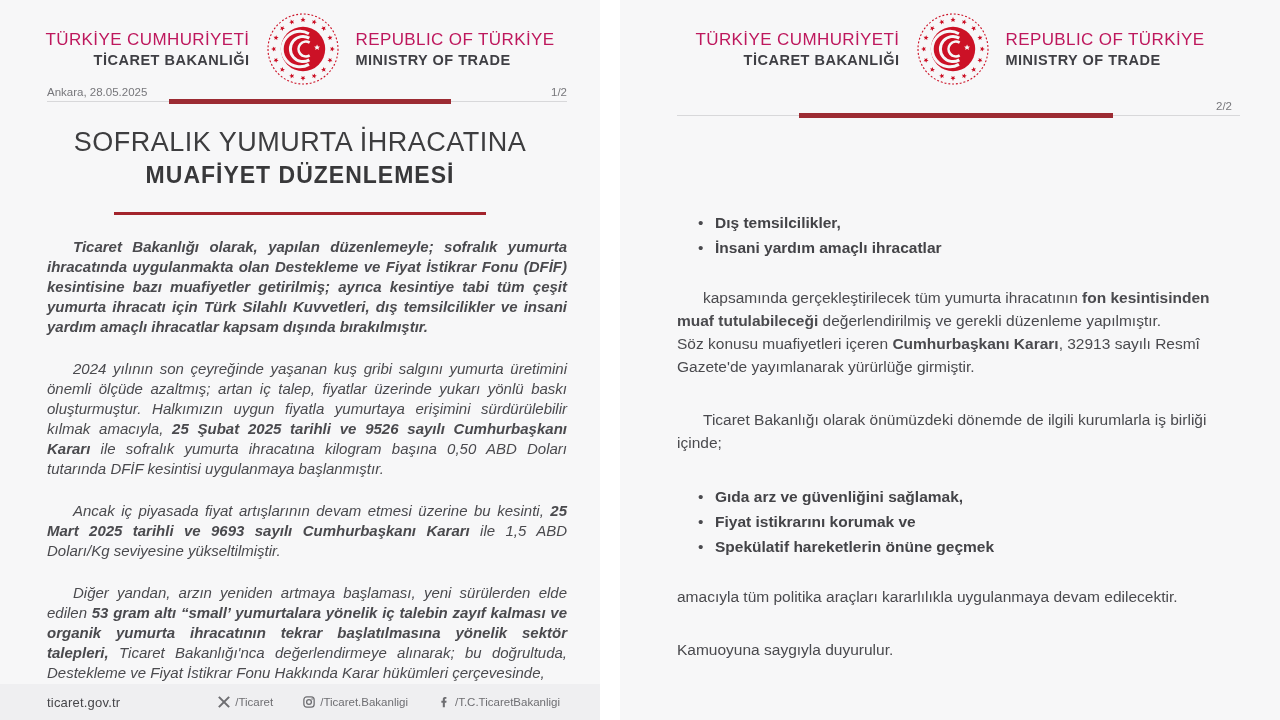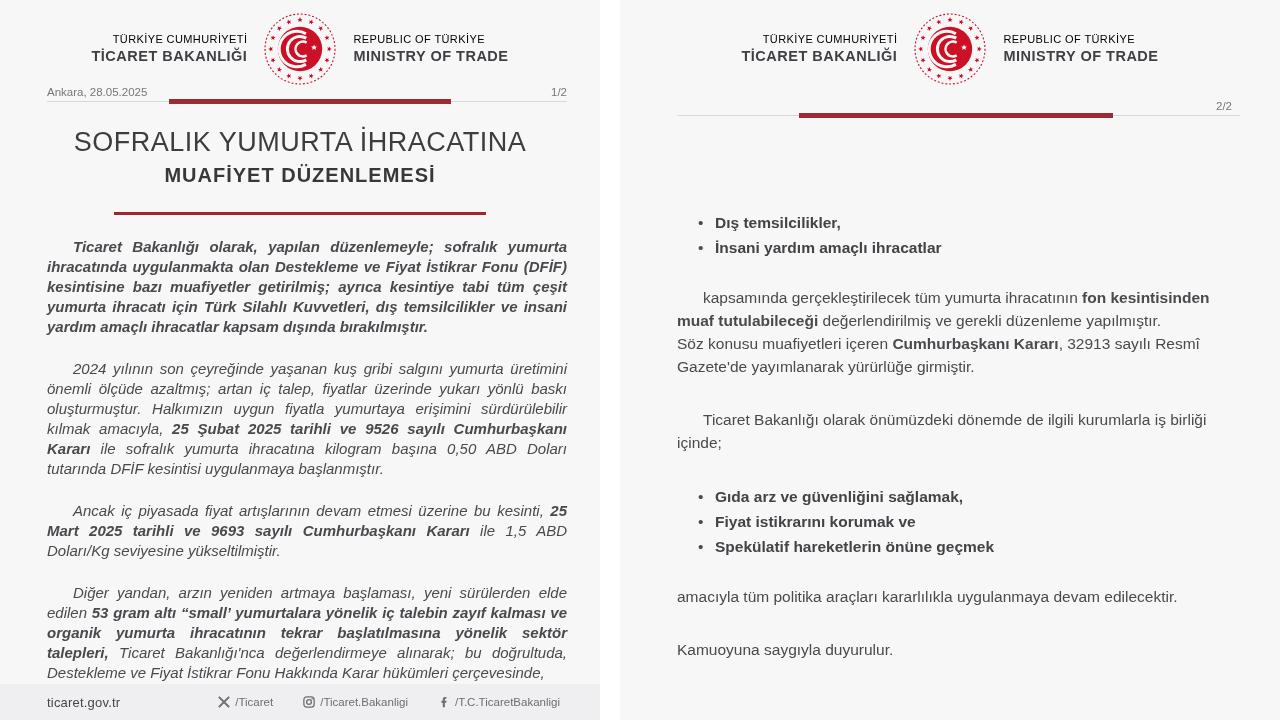--- a/index.html
+++ b/index.html
@@ -20,40 +20,40 @@
   .spread{display:flex;width:1280px;height:720px;background:#ffffff;}
   .sheet{background:#f7f7f8;position:relative;height:720px;overflow:hidden;}
   .sheet-1{width:600px;margin-right:20px;}
   .sheet-2{width:660px;}
 
   
   .masthead{display:flex;justify-content:center;align-items:center;gap:16px;padding-top:12px;}
   .brand{line-height:1.25;}
   .brand-tr{text-align:right;}
   .brand-en{text-align:left;}
-  .brand .l1{font-size:11px;color:#000000;letter-spacing:.4px;}
+  .brand .l1{font-size:17px;color:#be185d;letter-spacing:.4px;}
   .brand .l2{font-size:14.5px;font-weight:bold;color:#3f3f44;letter-spacing:.5px;}
   .logo{width:74px;height:74px;flex:0 0 auto;}
 
   
   .meta-row{display:flex;justify-content:space-between;align-items:flex-end;
     font-size:11.5px;color:#77777b;}
   .sheet-1 .meta-row{margin:0 33px 3px 47px;}
   .sheet-2 .meta-row{margin:14px 48px 3px 57px;justify-content:flex-end;}
   .rule{position:relative;border-top:1px solid var(--hair);}
   .sheet-1 .rule{margin:0 33px 0 47px;}
   .sheet-2 .rule{margin:0 40px 0 57px;}
   .rule .red-bar{position:absolute;top:-3px;height:5px;background:var(--rule-red);}
   .sheet-1 .red-bar{left:122px;width:282px;}
   .sheet-2 .red-bar{left:122px;width:314px;}
 
   
   .title-wrap{margin-top:24px;text-align:center;}
   .title-l1{font-size:27px;color:#3d3d3f;letter-spacing:.5px;line-height:32px;}
-  .title-l2{font-size:20px;font-weight:bold;color:#38383a;letter-spacing:1px;line-height:34px;}
+  .title-l2{font-size:23px;font-weight:bold;color:#38383a;letter-spacing:1px;line-height:34px;}
   .title-underline{width:372px;height:3px;background:#a3242c;margin:20px auto 0;}
 
   
   .content{color:var(--ink);}
   .sheet-1 .content{margin:22px 33px 0 47px;font-size:15px;line-height:20px;font-style:italic;}
   .sheet-2 .content{margin:94px 38px 0 57px;font-size:15.5px;line-height:23px;}
   p.para{margin:0 0 22px;}
   .sheet-2 p.para{margin:0 0 30px;}
   .justify{text-align:justify;}
   .indent{text-indent:26px;}

